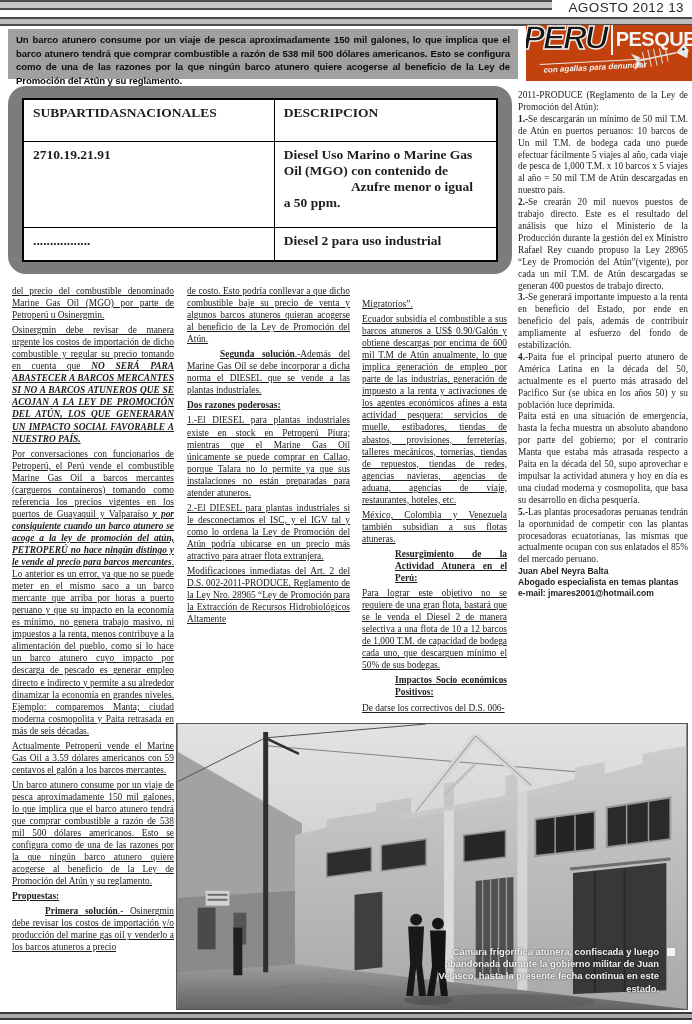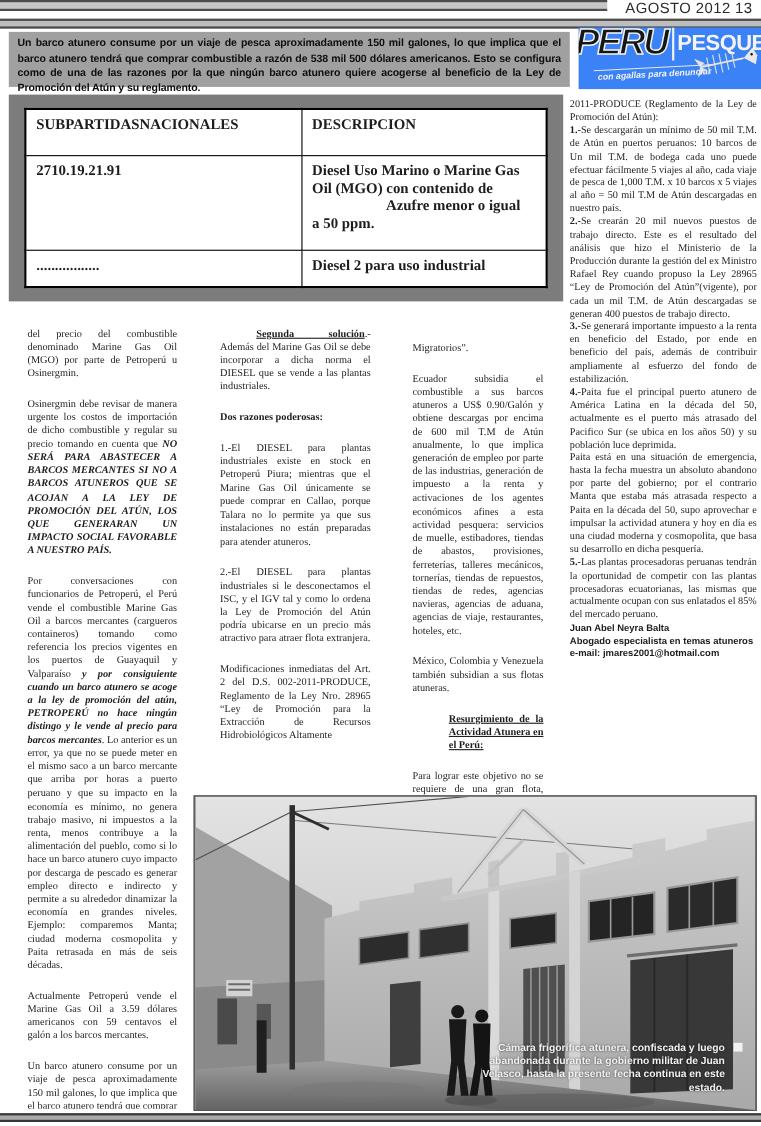--- a/index.html
+++ b/index.html
@@ -15,46 +15,46 @@
   .hdr { position:absolute; top:0; right:8px; width:134px; display:flex; justify-content:flex-end; gap:4px;
          font-family:"Liberation Sans",sans-serif; font-size:13.5px; letter-spacing:.4px; color:#2b2b2b; }
 
   
   .banner { position:absolute; left:8px; top:29px; width:510px; height:50px; background:#a0a0a0;
             padding:4px 8px 4px 8px; }
   .banner p { margin:0; font-family:"Liberation Sans",sans-serif; font-weight:700; font-size:9.6px;
               line-height:13.6px; text-align:justify; color:#0d0d0d; letter-spacing:-0.1px; }
 
   
-  .logo { position:absolute; left:526px; top:25px; width:166px; height:56px; background:#3b82f6; overflow:hidden; }
+  .logo { position:absolute; left:526px; top:25px; width:166px; height:56px; background:#c2410c; overflow:hidden; }
   .logo-row { position:absolute; left:0; top:-4px; display:flex; align-items:flex-start; }
   .logo-peru { font-family:"Liberation Sans",sans-serif; font-weight:900; font-style:italic; font-size:33px;
                line-height:34px; color:#161616; -webkit-text-stroke:1.3px #f2f2f2;
                text-shadow:0 0 1px #fff; letter-spacing:-2px; margin-left:-3px; }
   .logo-bar { width:2px; height:30px; background:#f2f2f2; margin:4px 3px 0 4px; }
   .logo-pesquero { font-family:"Liberation Sans",sans-serif; font-weight:900; font-size:20px; line-height:36px;
                    color:#f4f4f4; letter-spacing:-0.5px; }
   .fish { position:absolute; right:2px; top:18px; width:58px; height:26px; transform:rotate(-12deg); }
   .logo-tagline { position:absolute; left:14px; top:36px; width:110px; border-top:1px solid #e8e8e8;
                   font-family:"Liberation Sans",sans-serif; font-weight:700; font-style:italic; font-size:8px;
                   color:#f0f0f0; transform:rotate(-3deg); padding-top:1px; text-align:center; }
 
   
-  .table-frame { position:absolute; left:8px; top:86px; width:504px; height:188px; background:#7c7c7c; padding:12px 14px; }
+  .table-frame { position:absolute; left:8px; top:86px; width:504px; height:188px; background:#7c7c7c; padding:12px 14px;border-radius:18px; }
   table.tariff { width:100%; height:100%; border-collapse:collapse; background:#fff; border:2px solid #000; }
   table.tariff th, table.tariff td { border:1px solid #000; vertical-align:top; padding:5px 9px;
        font-family:"Liberation Serif",serif; font-weight:700; font-size:13.5px; text-align:left; }
   th.c1, td.c1 { width:53%; }
   tr.hrow th { height:42px; }
   tr.r1 td { height:86px; }
   .desc-right { text-align:right; padding-right:14px; }
 
   
   .col { position:absolute; font-size:9.4px; line-height:12.05px; overflow:hidden; }
-  .col p { margin:16px; text-align:justify; }
+  .col p { margin:3px; text-align:justify;text-decoration:underline; }
   .col1 { left:9px;  top:282px; width:168px; height:726px; }
   .col2 { left:184px; top:282px; width:169px; height:438px; }
   .col3 { left:359px; top:295px; width:151px; height:438px; }
   .sidebar { left:518px; top:90px; width:170px; height:648px; position:absolute; font-size:9.3px; line-height:11.9px; overflow:hidden; }
   .sidebar p { margin:0; text-align:justify; }
   .mt { margin-top:11px; }
   .em { font-weight:700; font-style:italic; }
   .b  { font-weight:700; }
   .bu { font-weight:700; text-decoration:underline;padding-left:33px; }
   .author { font-family:"Liberation Sans",sans-serif; font-weight:700; font-size:8.6px; line-height:11px; text-align:left !important; }
@@ -131,20 +131,21 @@
     <p>del precio del combustible denominado Marine Gas Oil (MGO) por parte de Petroperú u Osinergmin.</p>
     <p><span>Osinergmin debe revisar de manera urgente los costos de importación de dicho combustible y regular su precio tomando en cuenta que </span><span class="em">NO SERÁ PARA ABASTECER A BARCOS MERCANTES SI NO A BARCOS ATUNEROS QUE SE ACOJAN A LA LEY DE PROMOCIÓN DEL ATÚN, LOS QUE GENERARAN UN IMPACTO SOCIAL FAVORABLE A NUESTRO PAÍS.</span></p>
     <p><span>Por conversaciones con funcionarios de Petroperú, el Perú vende el combustible Marine Gas Oil a barcos mercantes (cargueros containeros) tomando como referencia los precios vigentes en los puertos de Guayaquil y Valparaíso </span><span class="em">y por consiguiente cuando un barco atunero se acoge a la ley de promoción del atún, PETROPERÚ no hace ningún distingo y le vende al precio para barcos mercantes</span><span>.  Lo anterior es un error, ya que no se puede meter en el mismo saco a un barco mercante que arriba por horas a puerto peruano y que su impacto en la economía es mínimo, no genera trabajo masivo, ni impuestos a la renta, menos contribuye a la alimentación del pueblo, como si lo hace un barco atunero cuyo impacto por descarga de pescado es generar empleo directo e indirecto y permite a su alrededor dinamizar la economía en grandes niveles. Ejemplo: comparemos Manta; ciudad moderna cosmopolita y Paita retrasada en más de  seis décadas.</span></p>
     <p class="mt">Actualmente Petroperú vende el Marine Gas Oil a  3.59 dólares americanos con 59 centavos el galón a los barcos mercantes.</p>
     <p>Un barco atunero consume por un viaje de pesca aproximadamente 150 mil galones, lo que implica que el barco atunero tendrá que comprar combustible a razón de 538 mil 500 dólares americanos. Esto se configura como de una de las razones por la que ningún barco atunero quiere acogerse al beneficio de la Ley de  Promoción del Atún y su reglamento.</p>
     <p class="mt b">Propuestas:</p>
     <p class="mt"><span class="bu">Primera solución</span><span>.- Osinergmin debe revisar los costos de importación y/o producción del marine gas oil y venderlo a los barcos atuneros a precio</span></p>
   </div>
 
   <div class="col col2">
+    <p>de costo. Esto podría conllevar a que dicho combustible baje su precio de venta y algunos barcos atuneros quieran acogerse al beneficio de la Ley de Promoción del Atún.</p>
     <p class="mt"><span class="bu">Segunda solución</span><span>.-Además del Marine Gas Oil se debe incorporar a dicha norma el DIESEL que se vende a las plantas industriales.</span></p>
     <p class="mt b">Dos razones poderosas:</p>
     <p class="mt">1.-El DIESEL para plantas industriales existe en stock en Petroperú Piura; mientras que el Marine Gas Oil únicamente se puede comprar en Callao, porque Talara no lo permite ya que sus instalaciones no están preparadas para atender atuneros.</p>
     <p class="mt">2.-El DIESEL para plantas industriales si le desconectamos el ISC, y el IGV tal y como lo ordena la Ley de Promoción del Atún podría ubicarse en un precio más atractivo para atraer flota extranjera.</p>
     <p class="mt">Modificaciones inmediatas del Art. 2 del D.S.  002-2011-PRODUCE, Reglamento de la Ley Nro. 28965 “Ley de Promoción para la Extracción de Recursos Hidrobiológicos Altamente</p>
   </div>
 
   <div class="col col3">
     <p>Migratorios”.</p>
     <p>Ecuador subsidia el combustible a sus barcos atuneros a US$ 0.90/Galón y obtiene descargas por encima de 600 mil  T.M de Atún anualmente, lo que implica generación de empleo por parte de las industrias, generación de impuesto a la renta y activaciones de los agentes económicos afines a esta actividad pesquera: servicios de muelle, estibadores, tiendas de abastos, provisiones, ferreterías, talleres mecánicos, tornerías, tiendas de repuestos, tiendas de redes, agencias navieras, agencias de aduana, agencias de viaje, restaurantes, hoteles, etc.</p>
@@ -157,21 +158,21 @@
 
   <div class="sidebar">
     <p>2011-PRODUCE (Reglamento de la Ley de Promoción del Atún):</p>
     <p class="mt"><span class="b">1.-</span><span>Se descargarán un mínimo de 50 mil T.M. de Atún en puertos peruanos: 10 barcos de Un mil T.M. de bodega cada uno puede efectuar fácilmente 5 viajes al año, cada viaje de pesca de 1,000 T.M. x 10 barcos x 5 viajes al año = 50 mil T.M de Atún descargadas en nuestro país.</span></p>
     <p class="mt"><span class="b">2.-</span><span>Se crearán 20 mil  nuevos puestos de trabajo directo. Este es el resultado del análisis que hizo el Ministerio de la Producción durante la gestión del ex Ministro Rafael Rey cuando propuso la Ley 28965 “Ley de Promoción del Atún”(vigente), por cada un mil  T.M. de Atún descargadas se generan 400 puestos de trabajo directo.</span></p>
     <p class="mt"><span class="b">3.-</span><span>Se generará importante  impuesto a la renta en beneficio del Estado, por ende en beneficio del país, además de contribuir ampliamente al esfuerzo del fondo de estabilización.</span></p>
     <p class="mt"><span class="b">4.-</span><span>Paita fue el principal puerto atunero de América Latina en la década del 50, actualmente es el puerto más atrasado del Pacifico Sur (se ubica en los años 50) y su población luce deprimida.</span></p>
     <p>Paita está en una situación de emergencia, hasta la fecha muestra un absoluto abandono por parte del gobierno; por el contrario Manta que estaba más atrasada respecto a Paita en la década del 50, supo aprovechar e impulsar la actividad atunera y hoy en día es una ciudad moderna y cosmopolita, que basa su desarrollo en dicha pesquería.</p>
     <p class="mt"><span class="b">5.-</span><span>Las plantas procesadoras peruanas tendrán la oportunidad de competir con las plantas procesadoras ecuatorianas, las mismas que actualmente ocupan con sus enlatados el 85% del mercado peruano.</span></p>
     <p class="author">Juan Abel Neyra Balta</p>
-    <p class="author">Abogado especialista en temas atuneros</p>
+    <p class="author">Abogado especialista en temas plantas</p>
     <p class="author">e-mail: jmares2001@hotmail.com</p>
   </div>
 
   <div class="photo">
     <svg width="510" height="285" viewBox="0 0 512 287">
       <defs>
         <linearGradient id="sky" x1="0" y1="0" x2="0" y2="1">
           <stop offset="0" stop-color="#e3e3e3"></stop>
             <stop offset="1" stop-color="#bcbcbc"></stop>
         </linearGradient>

